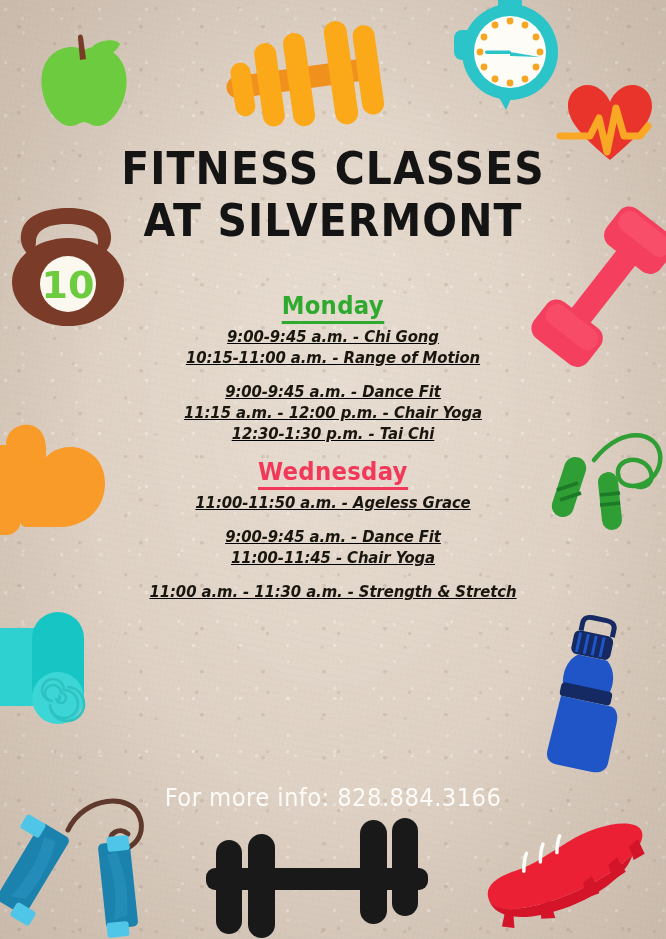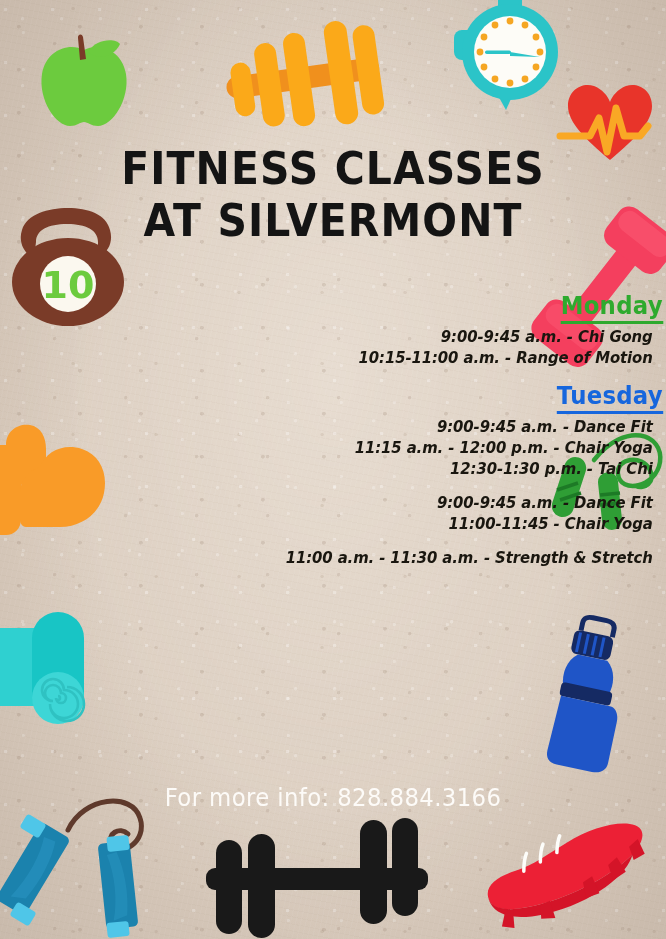--- a/index.html
+++ b/index.html
@@ -86,21 +86,22 @@
   }
   .title .tl { display: block; }
   .title .tl-1 { font-size: 44px; }
   .title .tl-2 { font-size: 44px; }
 
   .schedule {
     position: absolute;
     top: 292px;
     left: 0;
     right: 0;
-    text-align: right;
+    text-align: center;
+    text-decoration: underline;
   }
 
   .day-block { margin-bottom: 13px; }
 
   .day-name {
     font-family: "DejaVu Sans", sans-serif;
     font-weight: bold;
     font-size: 24px;
     line-height: 29px;
     letter-spacing: 0.3px;
@@ -345,26 +346,29 @@
       <span class="tl tl-2">at Silvermont</span>
     </div>
 
     <div class="schedule" id="schedule-list">
         <div class="day-block">
           <div><span class="day-name" style="color: rgb(46, 170, 46);">Monday</span></div>
           <div class="class-line">9:00-9:45 a.m.  - Chi Gong</div>
           <div class="class-line">10:15-11:00 a.m.  -  Range of Motion</div>
         </div>
         <div class="day-block">
-          <div><span class="day-name" style="color: rgb(22, 102, 221);">Tuesday</span></div>
           <div class="class-line">9:00-9:45 a.m.  -  Dance Fit</div>
           <div class="class-line">11:15 a.m. - 12:00 p.m.  -  Chair Yoga</div>
           <div class="class-line">12:30-1:30 p.m.  -  Tai Chi</div>
         </div>
         <div class="day-block">
+          <div><span class="day-name" style="color: rgb(242, 57, 90);">Wednesday</span></div>
+          <div class="class-line">11:00-11:50 a.m.  -  Ageless Grace</div>
+        </div>
+        <div class="day-block">
           <div class="class-line">9:00-9:45 a.m. - Dance Fit</div>
           <div class="class-line">11:00-11:45  -  Chair Yoga</div>
         </div>
         <div class="day-block">
           <div class="class-line">11:00 a.m. - 11:30 a.m.  -  Strength &amp; Stretch</div>
         </div>
       </div>
 
     <div class="footer" style="color: rgb(253, 251, 248);">For more info:  828.884.3166</div>
 

